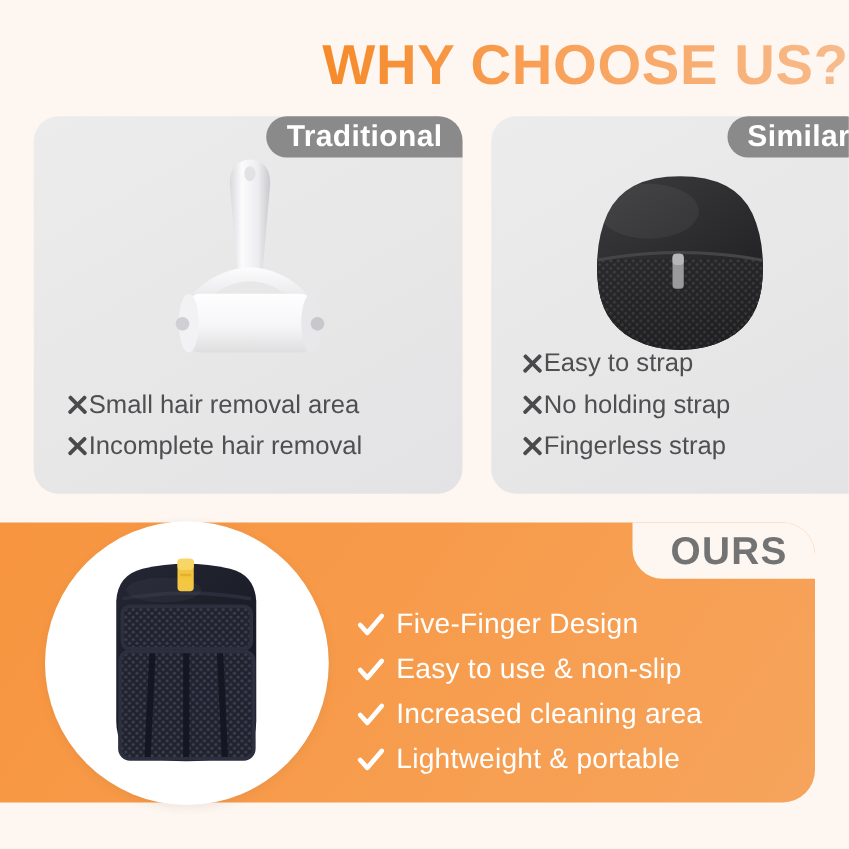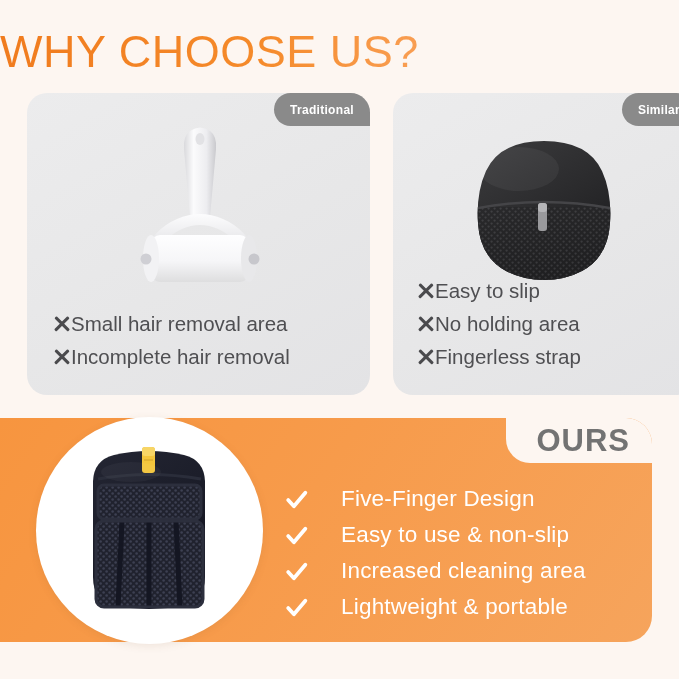--- a/index.html
+++ b/index.html
@@ -10,42 +10,42 @@
     font-family:"Liberation Sans", sans-serif;
     overflow:hidden;
     position:relative;
   }
 
   #stage { position:relative; width:679px; height:679px; }
 
   
   .title {
     position:absolute; top:26px; left:0; width:679px;
-    text-align:left;
-    font-size:45px; font-weight:normal; letter-spacing:0.5px;
+    text-align:right;
+    font-size:45px; font-weight:bold; letter-spacing:0.5px;
     background-image:linear-gradient(100deg,#F07B1E 0%,#F58A2A 38%,#F9A057 64%,#F7BC8E 100%);
     -webkit-background-clip:text; background-clip:text;
     color:transparent; -webkit-text-fill-color:transparent;
   }
 
   
   .card {
     position:absolute;
     background:linear-gradient(150deg,#ececed 0%,#e7e7e8 55%,#e3e3e5 100%);
     border-radius:20px;
   }
   #card-traditional { left:27px;  top:93px; width:343px; height:302px; }
   #card-similar     { left:393px; top:93px; width:303px; height:302px; }
 
   .badge {
     position:absolute; top:0; height:33px;
     background:#8a8a8a;
     display:flex; align-items:center; justify-content:center;
     padding:0 16px;
-    color:#ffffff; font-size:12px; font-weight:bold; letter-spacing:0.3px;
+    color:#ffffff; font-size:24px; font-weight:bold; letter-spacing:0.3px;
   }
   #badge-traditional {
     right:0; border-top-right-radius:20px;
     border-bottom-left-radius:17px; border-top-left-radius:17px;
   }
   #badge-similar {
     right:0; border-top-right-radius:20px;
     border-bottom-left-radius:17px; border-top-left-radius:17px;
   }
 
@@ -88,21 +88,21 @@
     position:absolute; right:0; top:0; height:45px;
     background:#fdf6f1;
     display:flex; align-items:center; justify-content:center;
     padding:0 22px 0 30px;
     border-bottom-left-radius:24px;
     border-top-right-radius:26px;
     color:#737373; font-size:31px; font-weight:bold; letter-spacing:1px;
   }
 
   .pro-list { position:absolute; left:284px; top:64px; }
-  .pro-item { display:flex; align-items:center; gap:32px; height:34px; margin-bottom:2px; }
+  .pro-item { display:flex; align-items:center; gap:8px; height:34px; margin-bottom:2px; }
   .check-icon { width:25px; height:25px; flex:0 0 25px; }
   .pro-text {
     font-size:22.5px; color:#ffffff; white-space:nowrap; letter-spacing:0.2px;
   }
 
   
   #hero-circle {
     position:absolute; left:36px; top:417px;
     width:227px; height:227px; border-radius:50%;
     background:#ffffff;
@@ -207,25 +207,25 @@
         <rect x="123" y="80" width="9" height="28" rx="3" fill="#9a9a9d"></rect>
         <rect x="123" y="80" width="9" height="9" rx="3" fill="#b6b6b9"></rect>
       </svg>
     </div>
 
     <div class="badge" id="badge-similar">Similar</div>
 
     <div class="con-list">
       <div class="con-item">
         <span class="x-icon"></span>
-        <span class="con-text">Easy to slip</span>
-      </div>
-      <div class="con-item">
-        <span class="x-icon"></span>
-        <span class="con-text">No holding area</span>
+        <span class="con-text">Easy to strap</span>
+      </div>
+      <div class="con-item">
+        <span class="x-icon"></span>
+        <span class="con-text">No holding strap</span>
       </div>
       <div class="con-item">
         <span class="x-icon"></span>
         <span class="con-text">Fingerless strap</span>
       </div>
     </div>
   </div>
 
   <div id="ours-panel">
 

